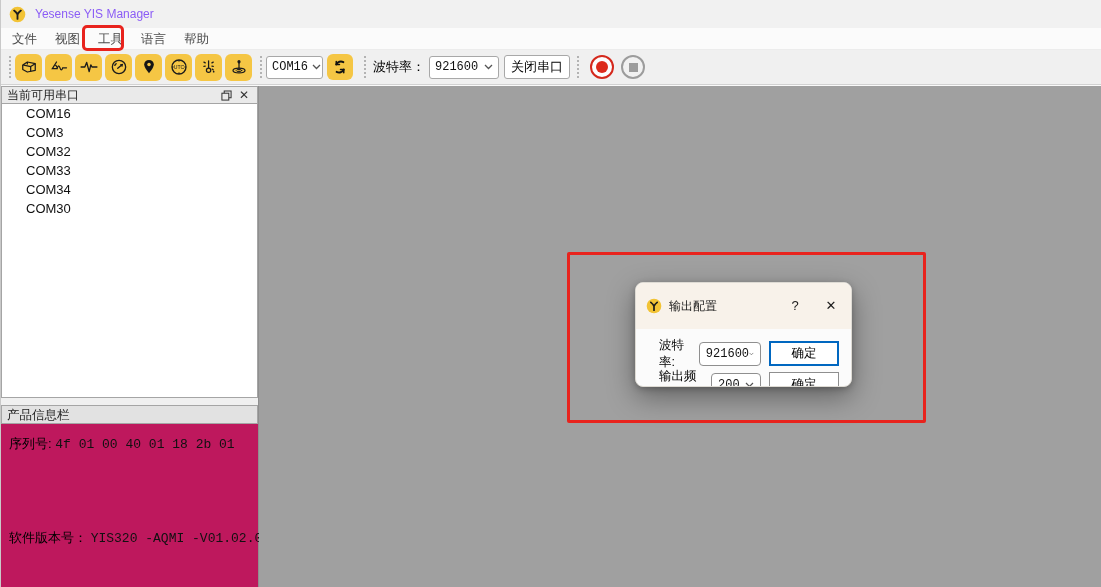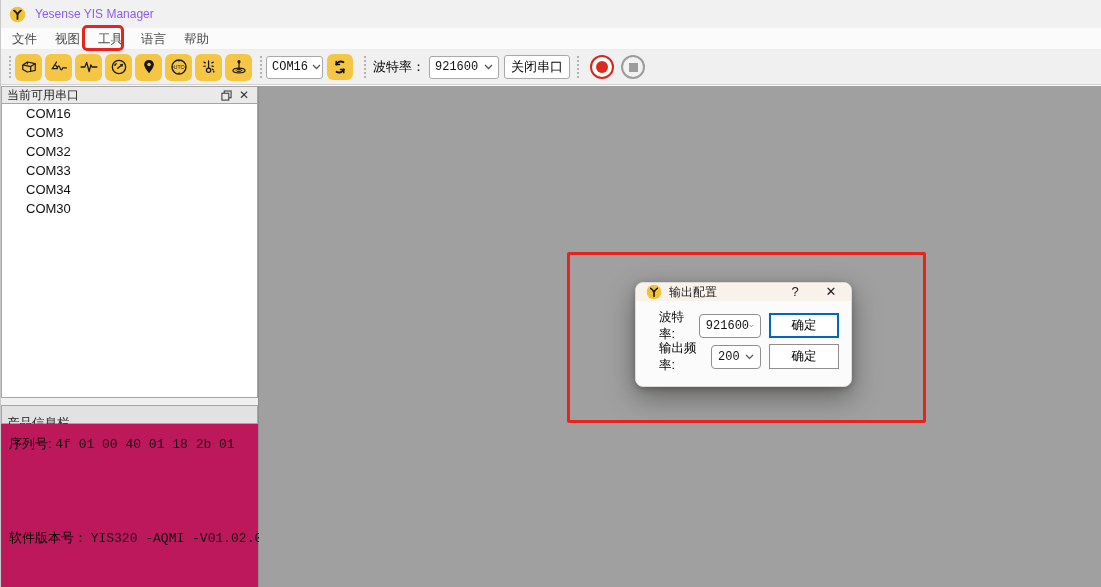--- a/index.html
+++ b/index.html
@@ -42,34 +42,34 @@
 
   
   .body { display:flex; height:502px; border-top:1px solid #fafafa; }
   .dock { width:258px; flex:none; background:#f0f0f0; display:flex; flex-direction:column; border-right:1px solid #8f8f8f; }
   .dock-header { height:18px; background:#eaeaea; border:1px solid #a5a5a5; display:flex; align-items:center; padding:0 4px 0 5px; }
   .dock-header .t { flex:1; font-size:12px; color:#222; }
   .dock-btn { width:18px; height:15px; border:none; background:transparent; display:flex; align-items:center; justify-content:center; cursor:pointer; color:#333; font-size:12px; line-height:1; padding:0; }
   .port-list { height:294px; background:#fff; border:1px solid #a5a5a5; border-top:none; overflow:hidden; }
   .port-item { height:19px; line-height:19px; padding-left:24px; font-size:13px; color:#111; cursor:default; }
   .dock-splitter { height:7px; }
-  .info-header { height:19px; background:#e2e2e2; border:1px solid #a5a5a5; font-size:12.5px; color:#222; padding:9px 0 0 5px; }
+  .info-header { height:19px; background:#e2e2e2; border:1px solid #a5a5a5; font-size:12.5px; color:#222; padding:1px 0 0 5px; }
   .info-body { flex:1; background:#be185d; position:relative; font-size:13px; }
   .info-row { position:absolute; left:8px; white-space:nowrap; }
   .info-row .lbl { color:#000; }
   .info-row .val { font-family:"Liberation Mono", monospace; color:#111; }
   .row-serial { top:11px; }
   .row-version { top:105px; }
 
   .canvas { flex:1; background:#a0a0a0; position:relative; }
 
   
   .dialog { position:absolute; left:634px; top:282px; width:217px; height:105px; background:#fbfbfb;
       border-radius:8px; border:1px solid #dedbd4; box-shadow:0 10px 28px rgba(0,0,0,.38), 0 2px 6px rgba(0,0,0,.22); overflow:hidden; }
-  .dialog-titlebar { height:18px; background:#f8f2ea; display:flex; align-items:center; padding:0 8px 0 10px; }
+  .dialog-titlebar { height:46px; background:#f8f2ea; display:flex; align-items:center; padding:0 8px 0 10px; }
   .dialog-titlebar .dlogo { width:16px; height:16px; flex:none; }
   .dialog-titlebar .dtitle { margin-left:7px; font-size:12px; color:#1a1a1a; flex:1; }
   .dlg-sysbtn { border:none; background:transparent; font-size:13px; color:#1a1a1a; cursor:pointer; padding:0; width:24px; height:22px; line-height:22px; text-align:center; font-family:inherit; }
   .dlg-help { margin-right:12px; }
   .dialog-row { display:flex; align-items:center; padding:0 12px; margin-top:12px; height:25px;margin-left:11px; }
   .dialog-row + .dialog-row { margin-top:6px; }
   .dialog-row .dlbl { font-size:12.5px; color:#000; }
   .dlg-combo { margin-left:auto; height:24px; background:#fff; border:1px solid #8f8f8f; border-radius:4px;
       display:flex; align-items:center; padding:0 6px; cursor:pointer; }
   .dlg-combo .val { flex:1; font-family:"Liberation Mono", monospace; font-size:12px; color:#111; }

